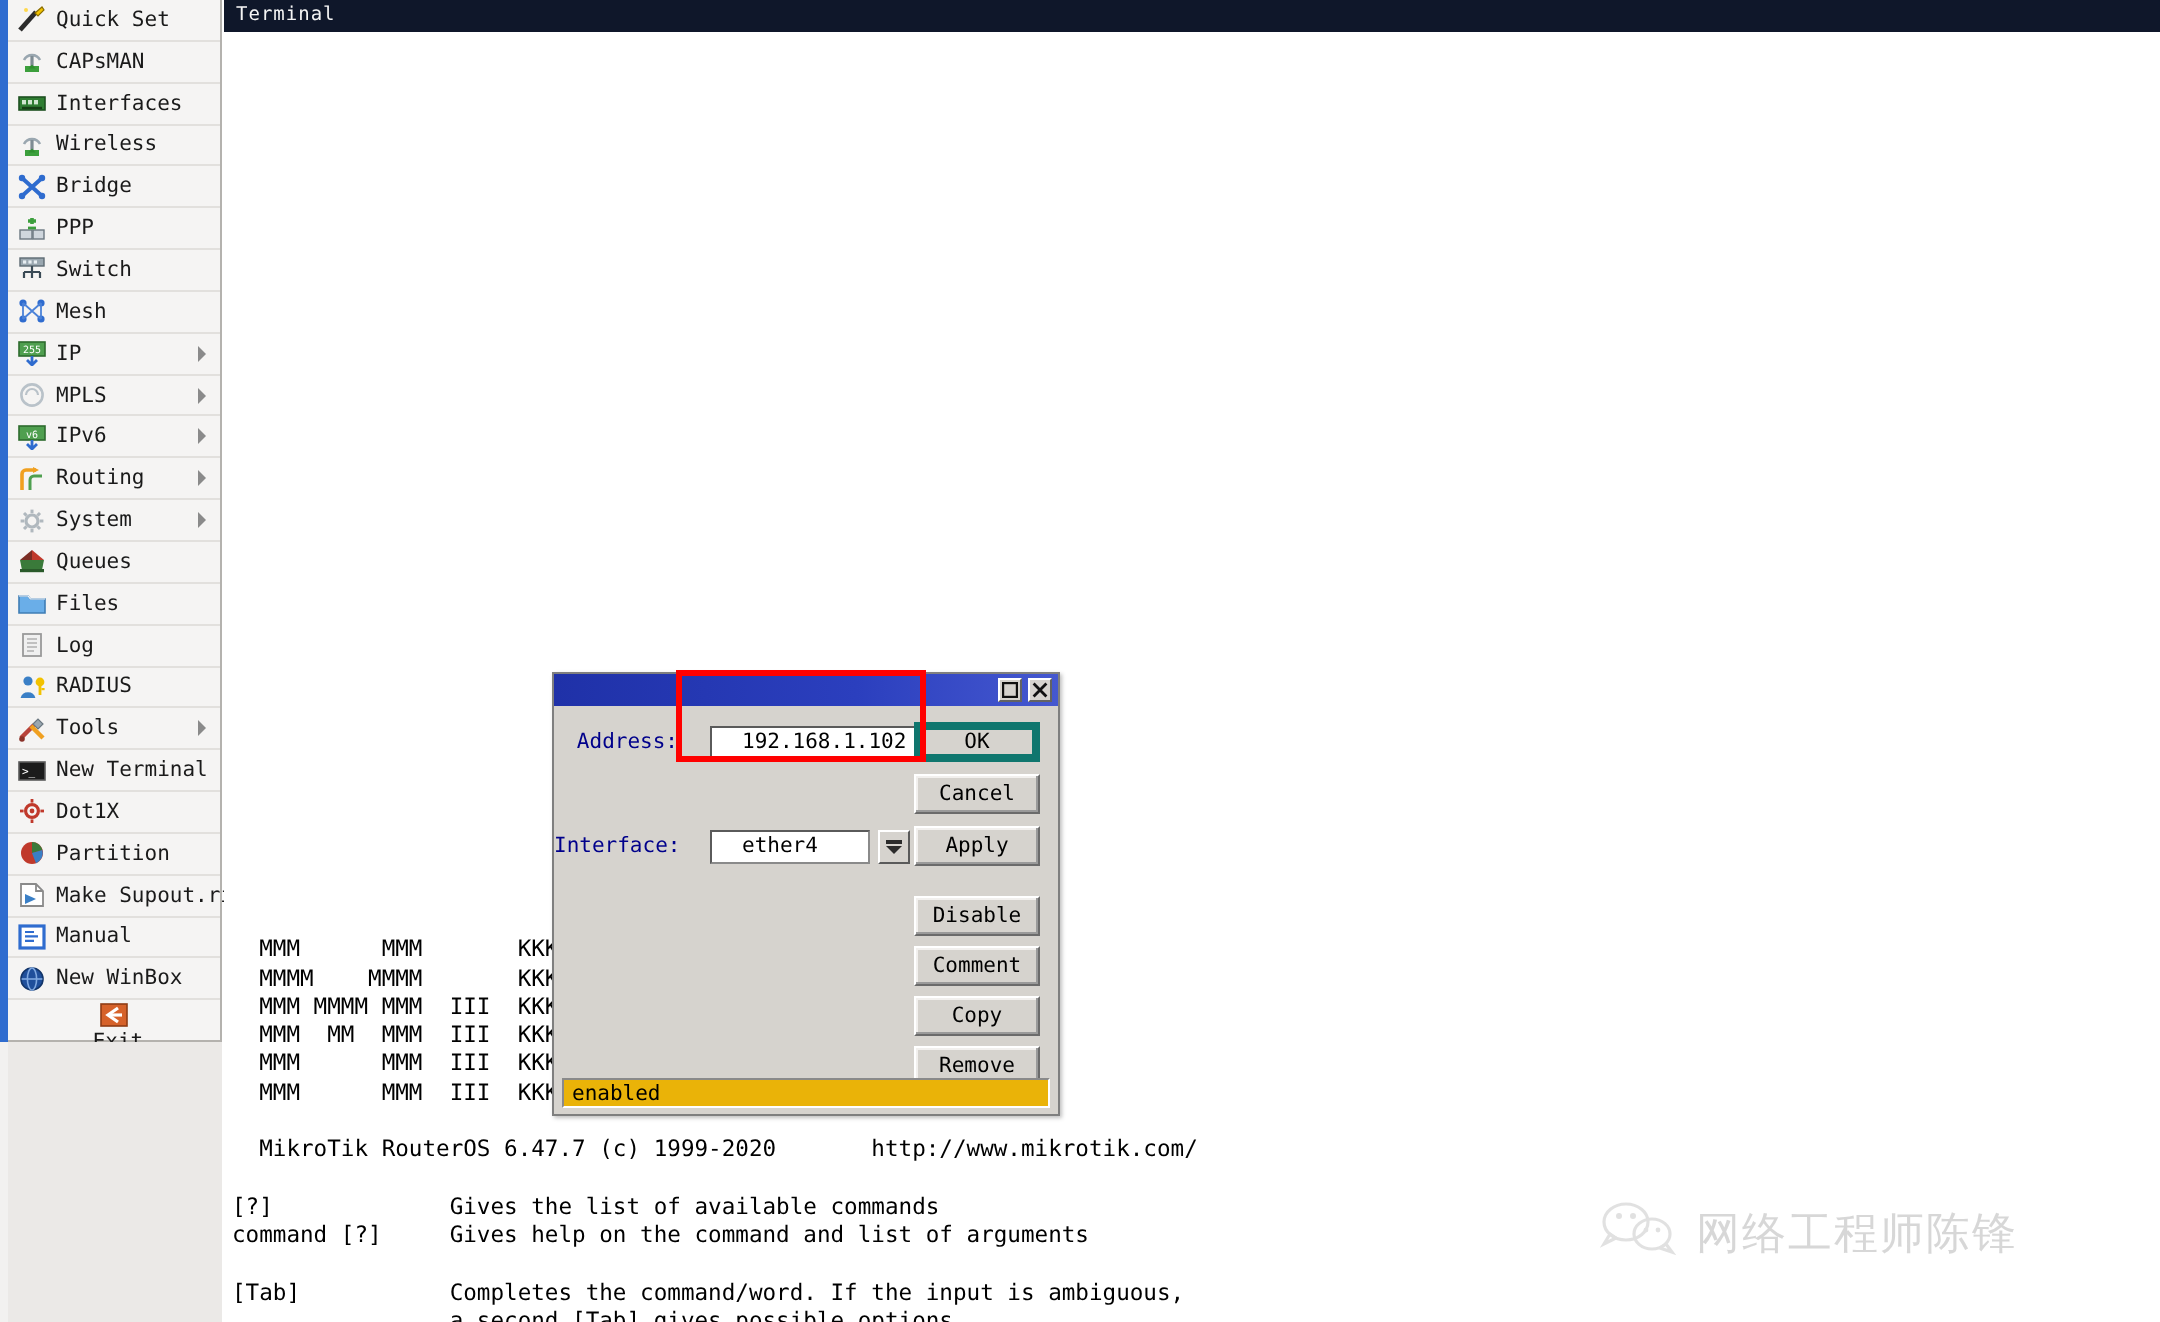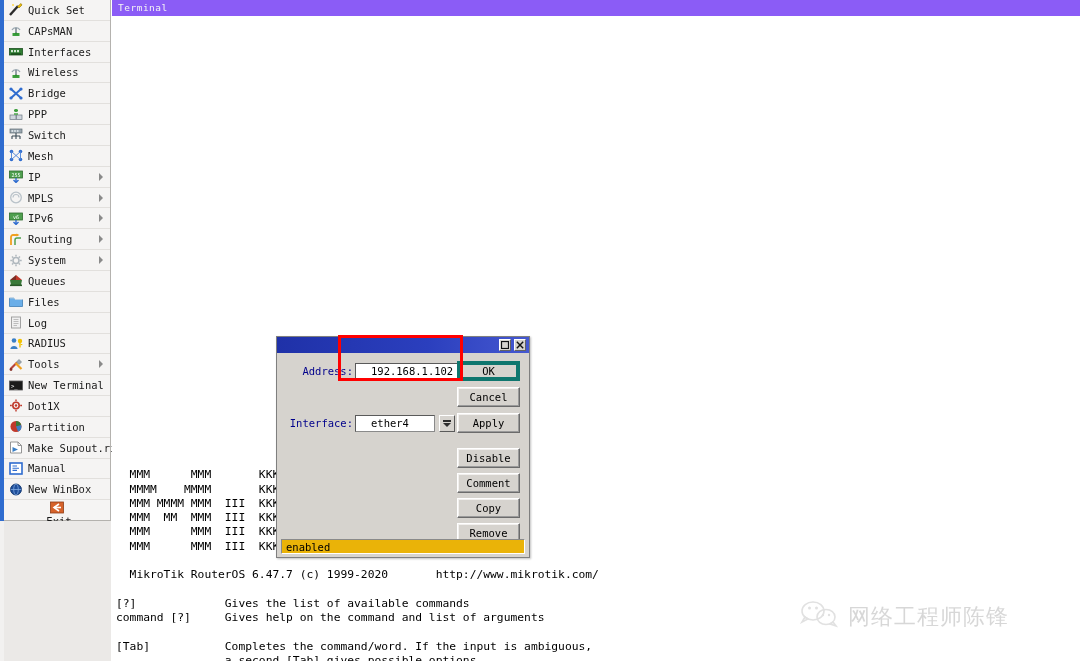--- a/index.html
+++ b/index.html
@@ -75,21 +75,21 @@
 
   
   #terminal {
     position: absolute; left: 112px; top: 0;
     width: 968px; height: 661px;
     background: #ffffff;
   }
   #terminal-titlebar {
     position: absolute; left: 0; top: 0;
     width: 968px; height: 16px;
-    background: #8b5cf6;
+    background: #0f172a;
   }
   #terminal-title {
     position: absolute; left: 6px; top: 2px;
     font-family: "DejaVu Sans Mono", monospace;
     font-size: 9.5px;
     color: #f4f4f4;
     letter-spacing: 0.5px;
   }
   #terminal-body {
     position: absolute; left: 0; top: 16px;
@@ -153,21 +153,21 @@
 
   .field-row {
     position: absolute;
     left: 0;
     height: 20px;
     display: flex; align-items: center;
   }
   .field-label {
     width: 78px;
     text-align: right;
-    padding-right: 2px;
+    padding-right: 16px;
     font-family: "DejaVu Sans Mono", monospace;
     font-size: 10.5px;
     color: #00008b;
     white-space: nowrap;
   }
   .field-input {
     height: 17px;
     background: #ffffff;
     border: 1px solid #8a8a8a;
     border-top-color: #5a5a5a;

